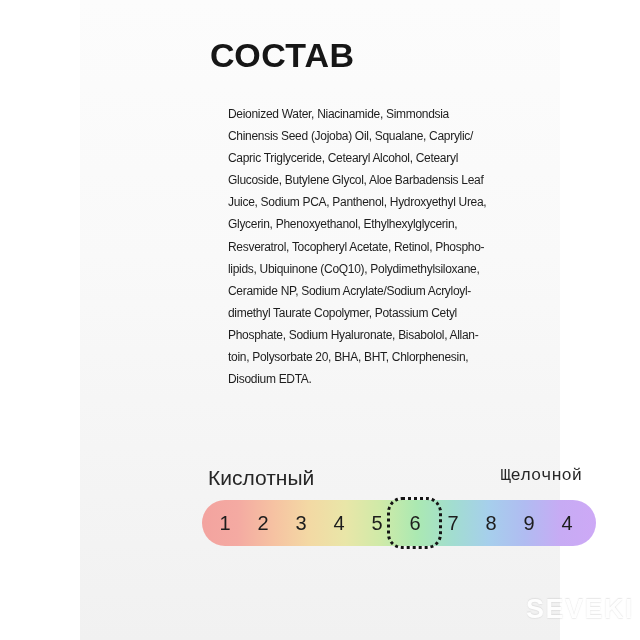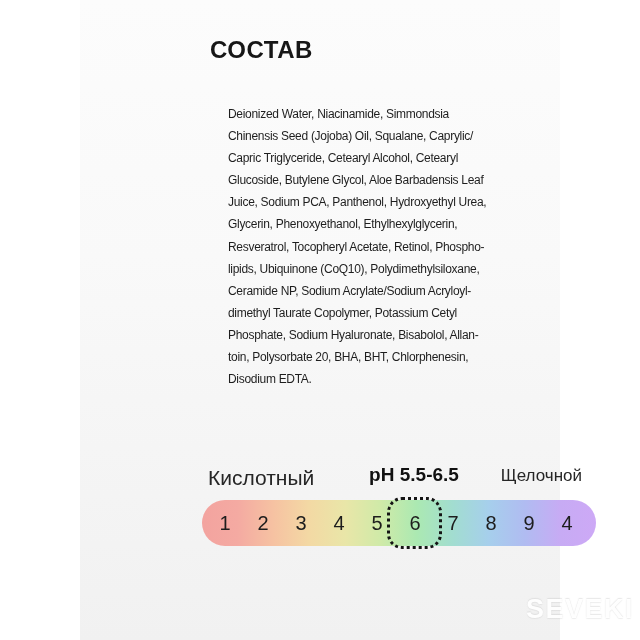--- a/index.html
+++ b/index.html
@@ -9,41 +9,41 @@
     font-family:"Liberation Sans", sans-serif;
     position:relative;
   }
   .canvas{position:absolute;left:0;top:0;width:640px;height:640px;background:#ffffff;}
   .photo{
     position:absolute;left:80px;top:0;width:480px;height:640px;
     background:linear-gradient(180deg,#fcfcfc 0%,#f9f9f9 40%,#f1f1f1 100%);
   }
   .title{
     position:absolute;left:130px;top:36px;margin:0;
-    font-size:24px;font-weight:700;letter-spacing:0.5px;color:#161616;
+    font-size:34px;font-weight:700;letter-spacing:0.5px;color:#161616;
   }
   .ingredients{
     position:absolute;left:148px;top:103px;
     font-size:12px;line-height:22.1px;letter-spacing:-0.3px;
     color:#1e1e1e;white-space:pre;
   }
   .ph-labels{
     position:absolute;left:122px;top:466px;width:394px;height:24px;
   }
   .lbl-left{
     position:absolute;left:6px;top:0;
     font-size:21px;color:#262626;
   }
   .lbl-center{
     position:absolute;left:212px;top:-2px;transform:translateX(-50%);
     font-size:19px;font-weight:700;color:#111111;white-space:nowrap;
   }
   .lbl-right{
     position:absolute;right:14px;top:0;
-    font-size:17px;color:#262626;
+    font-size:17px;color:#262626;font-family:Liberation Mono, monospace;
   }
   .ph-bar{
     position:absolute;left:122px;top:500px;width:394px;height:46px;
     border-radius:23px;
     display:flex;align-items:stretch;
     padding:0 10px 0 4px;box-sizing:border-box;
     
     background:linear-gradient(90deg,#f3a39f,#c7abf4);
   }
   .ph-num{
@@ -80,21 +80,20 @@
 Resveratrol, Tocopheryl Acetate, Retinol, Phospho-
 lipids, Ubiquinone (CoQ10), Polydimethylsiloxane,
 Ceramide NP, Sodium Acrylate/Sodium Acryloyl-
 dimethyl Taurate Copolymer, Potassium Cetyl
 Phosphate, Sodium Hyaluronate, Bisabolol, Allan-
 toin, Polysorbate 20, BHA, BHT, Chlorphenesin,
 Disodium EDTA.</div>
 
     <div class="ph-labels">
       <span class="lbl-left">Кислотный</span>
-      <span class="lbl-center">pH 5.5-6.5</span>
       <span class="lbl-right">Щелочной</span>
     </div>
 
     <div class="ph-bar" id="ph-bar" style="background: linear-gradient(90deg, rgb(243, 163, 159), rgb(244, 170, 162), rgb(246, 194, 162), rgb(243, 217, 164), rgb(233, 230, 168), rgb(207, 234, 168), rgb(171, 233, 178), rgb(162, 221, 208), rgb(166, 207, 236), rgb(176, 188, 241), rgb(199, 171, 244), rgb(205, 169, 246));">
       <span class="ph-num">1</span>
       <span class="ph-num">2</span>
       <span class="ph-num">3</span>
       <span class="ph-num">4</span>
       <span class="ph-num">5</span>
       <span class="ph-num">6</span>

